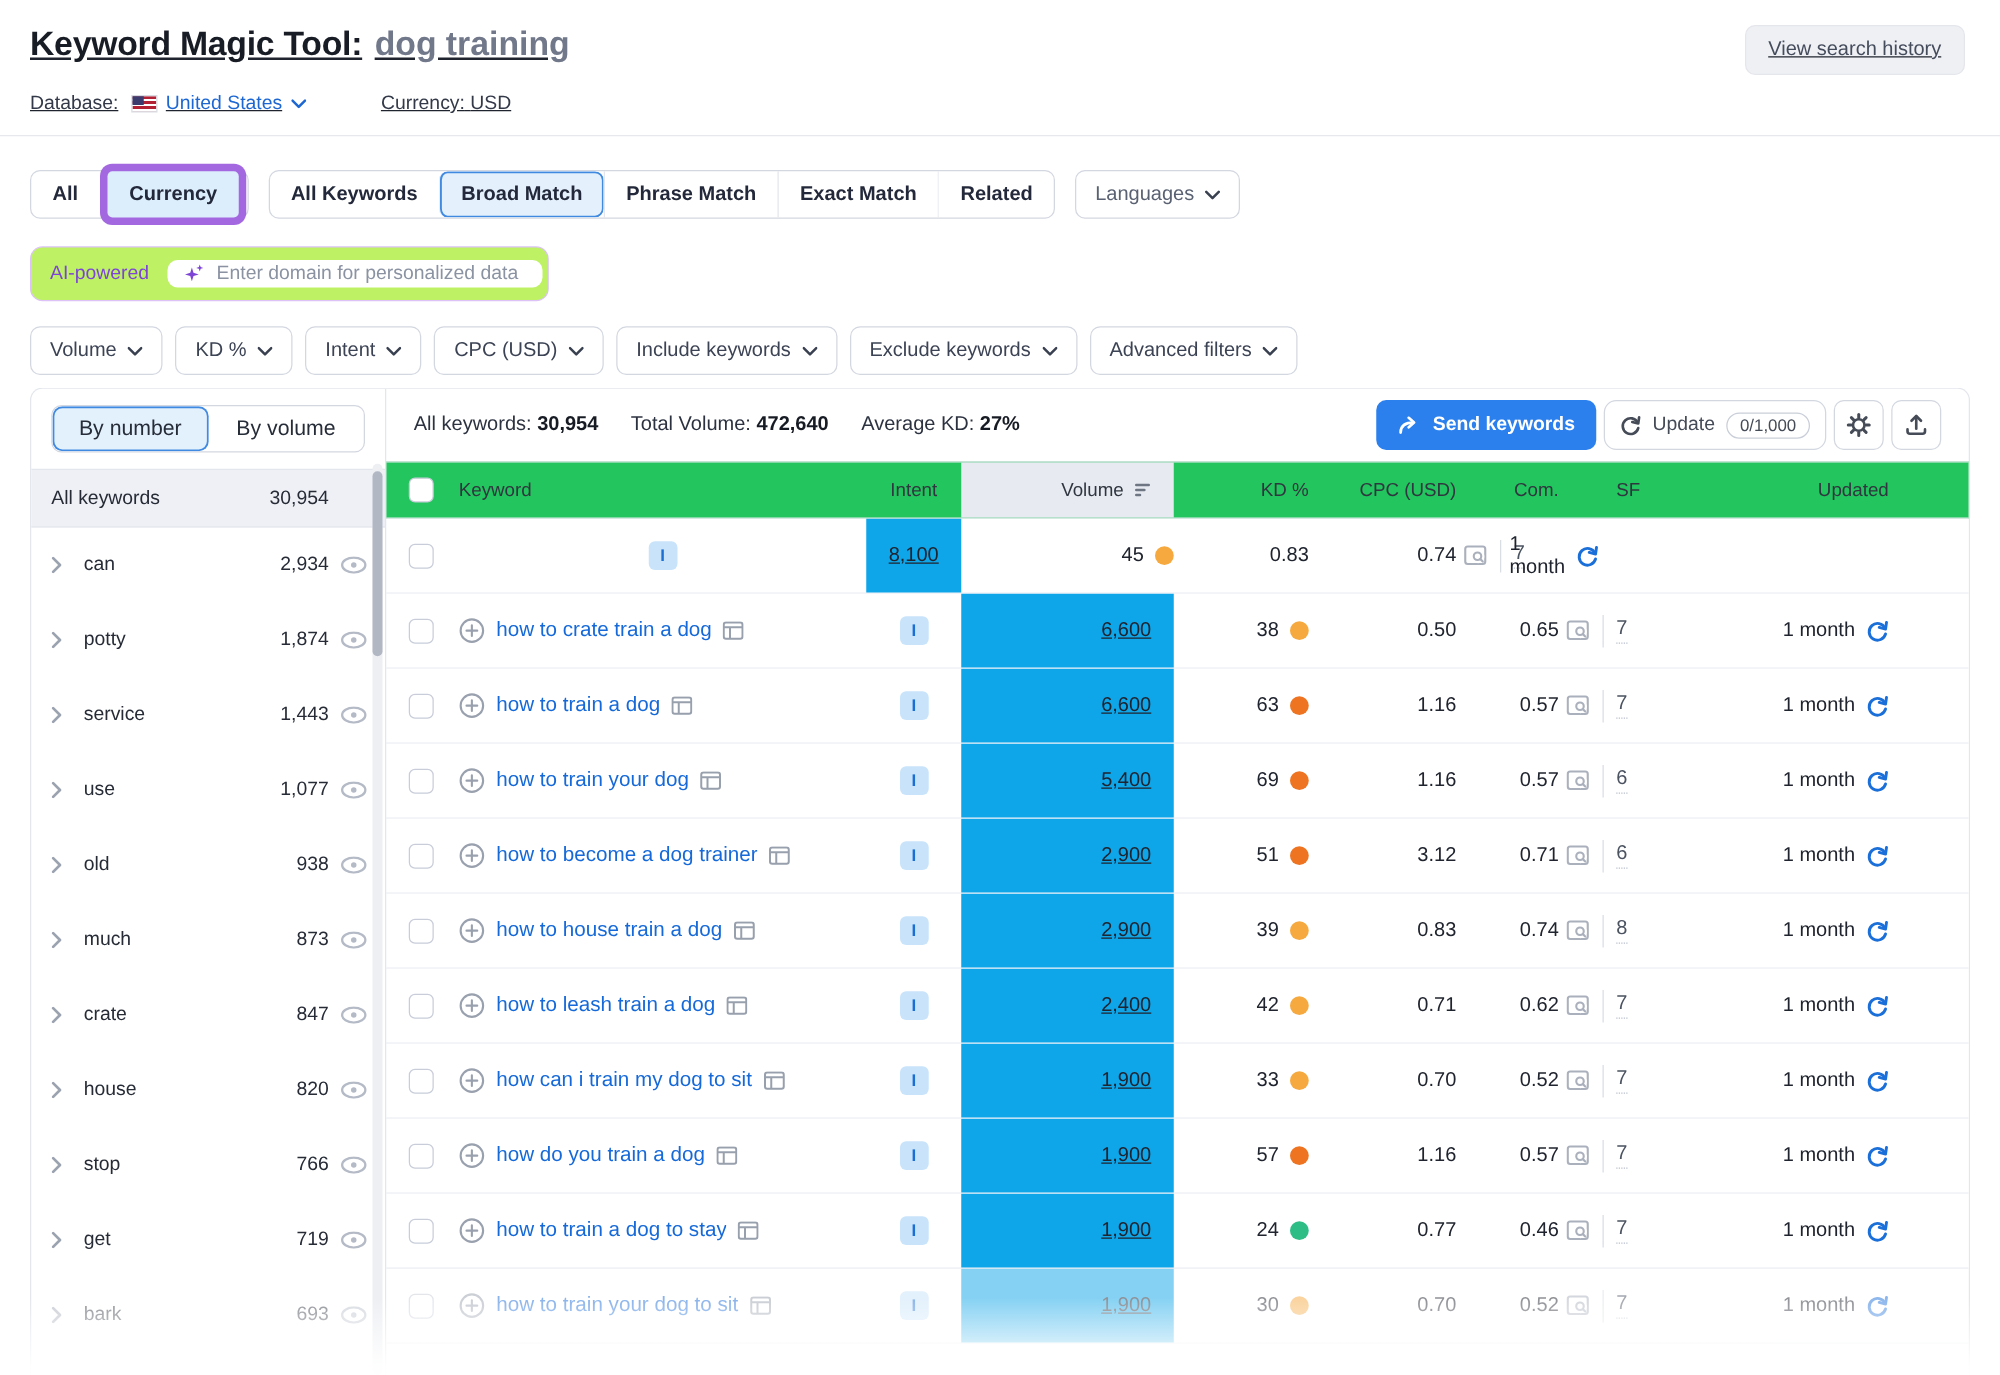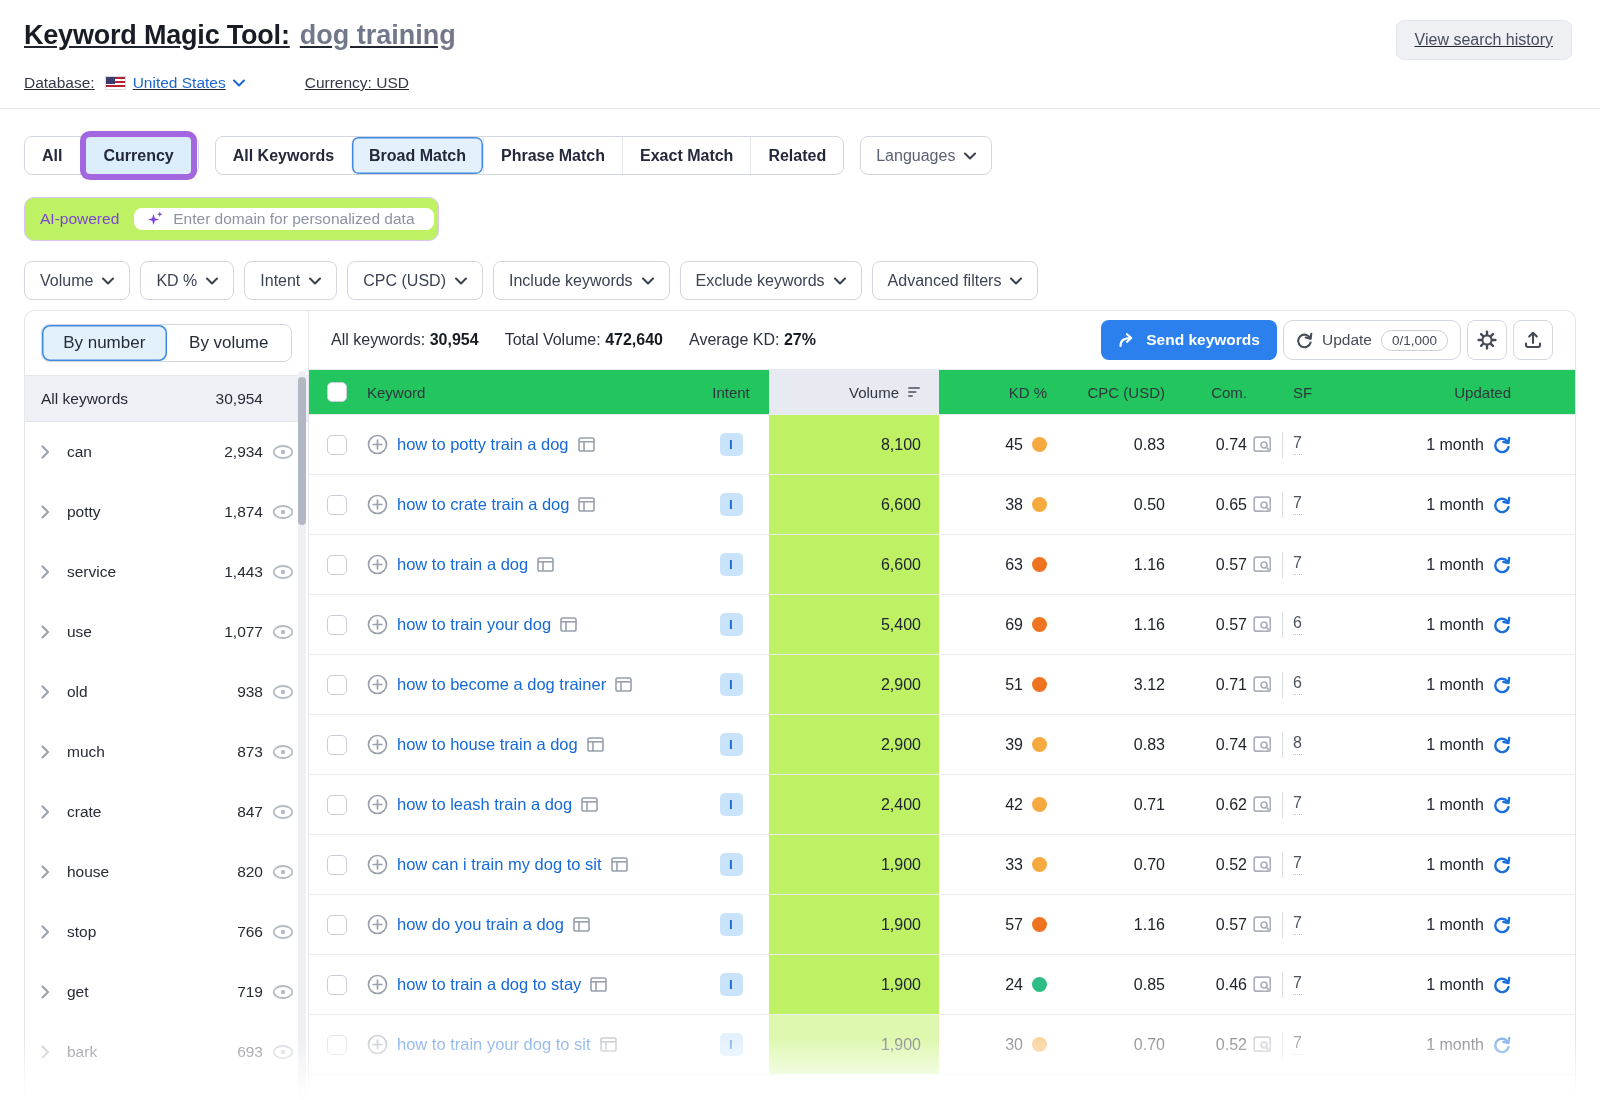--- a/index.html
+++ b/index.html
@@ -94,21 +94,21 @@
   .c-intent { justify-content:center; }
   .c-vol { justify-content:flex-end; padding-right:18px; }
   .thead .c-vol { background:#e7eaf1; gap:8px; }
   .c-kd { justify-content:flex-end; }
   .c-cpc { justify-content:flex-end; }
   .c-com { justify-content:flex-end; }
   .c-sf { padding-left:6px; gap:10px; }
   .thead .c-sf { padding-left:46px; }
   .c-upd { justify-content:flex-end; padding-right:64px; gap:9px; }
   .t-row { height:60px; border-bottom:1px solid #eaecf1; font-size:16px; color:#20242e; background:#fff; }
-  .t-row .c-vol { background:#bef264; }
+  .t-row .c-vol { background:#0ea5e9;text-decoration:underline; }
   .kw-cell { gap:9px; min-width:0; }
   .kw-link { color:#1569d8; font-size:16.5px; cursor:pointer; white-space:nowrap; overflow:hidden; text-overflow:ellipsis; }
   .intent-badge { width:23px; height:23px; border-radius:5px; background:#c9e4fa; color:#1b6fd3; font-weight:700;
     font-size:13.5px; display:flex; align-items:center; justify-content:center; cursor:default; }
   .kd-dot { width:15px; height:15px; border-radius:50%; margin-left:9px; }
   .sf-divider { width:1px; height:26px; background:#d9dde4; }
   .sf-num { color:#4c5361; border-bottom:1.5px dotted #b9bfcb; padding-bottom:2px; cursor:pointer; }
   .upd-text { color:#20242e; }
 
   .bottom-fade { position:absolute; left:0; right:0; bottom:0; height:62px; pointer-events:none; z-index:6;
@@ -485,32 +485,20 @@
       <div class="cell c-com">Com.</div>
       <div class="cell c-sf">SF</div>
       <div class="cell c-upd">Updated</div>
     </div>
 
     <div>
   <div class="grid-row t-row">
     <div class="cell c-check">
             <span class="checkbox"></span>
           </div>
-    <div class="cell kw-cell">
-      <svg width="21" height="21" viewBox="0 0 21 21">
-        <circle cx="10.5" cy="10.5" r="9" fill="none" stroke="#9aa1ae" stroke-width="1.7"></circle>
-        <path d="M10.5 6.2 V14.8 M6.2 10.5 H14.8" stroke="#9aa1ae" stroke-width="1.7" stroke-linecap="round"></path>
-      </svg>
-      <span class="kw-link">how to potty train a dog</span>
-      <svg width="17" height="15" viewBox="0 0 17 15">
-        <rect x="1" y="1" width="15" height="13" rx="1.8" fill="none" stroke="#98a0ad" stroke-width="1.6"></rect>
-        <line x1="1" y1="4.8" x2="16" y2="4.8" stroke="#98a0ad" stroke-width="1.6"></line>
-        <line x1="6" y1="4.8" x2="6" y2="14" stroke="#98a0ad" stroke-width="1.6"></line>
-      </svg>
-    </div>
     <div class="cell c-intent">
             <span class="intent-badge">I</span>
           </div>
     <div class="cell c-vol">8,100</div>
     <div class="cell c-kd">
       <span>45</span>
       <span class="kd-dot" style="background: rgb(246, 169, 63);"></span>
     </div>
     <div class="cell c-cpc">0.83</div>
     <div class="cell c-com">0.74</div>
@@ -910,21 +898,21 @@
       </svg>
     </div>
     <div class="cell c-intent">
             <span class="intent-badge">I</span>
           </div>
     <div class="cell c-vol">1,900</div>
     <div class="cell c-kd">
       <span>24</span>
       <span class="kd-dot" style="background: rgb(46, 189, 133);"></span>
     </div>
-    <div class="cell c-cpc">0.85</div>
+    <div class="cell c-cpc">0.77</div>
     <div class="cell c-com">0.46</div>
     <div class="cell c-sf">
       <svg width="19" height="17" viewBox="0 0 19 17">
         <rect x="1.2" y="1.2" width="16" height="14" rx="2" fill="none" stroke="#aab0bc" stroke-width="1.7"></rect>
         <circle cx="11.5" cy="9.5" r="5" fill="#fff"></circle>
         <circle cx="11" cy="9" r="3" fill="none" stroke="#aab0bc" stroke-width="1.7"></circle>
         <line x1="13.3" y1="11.3" x2="15.2" y2="13.2" stroke="#aab0bc" stroke-width="1.7" stroke-linecap="round"></line>
       </svg>
       <span class="sf-divider"></span>
       <span class="sf-num">7</span>

